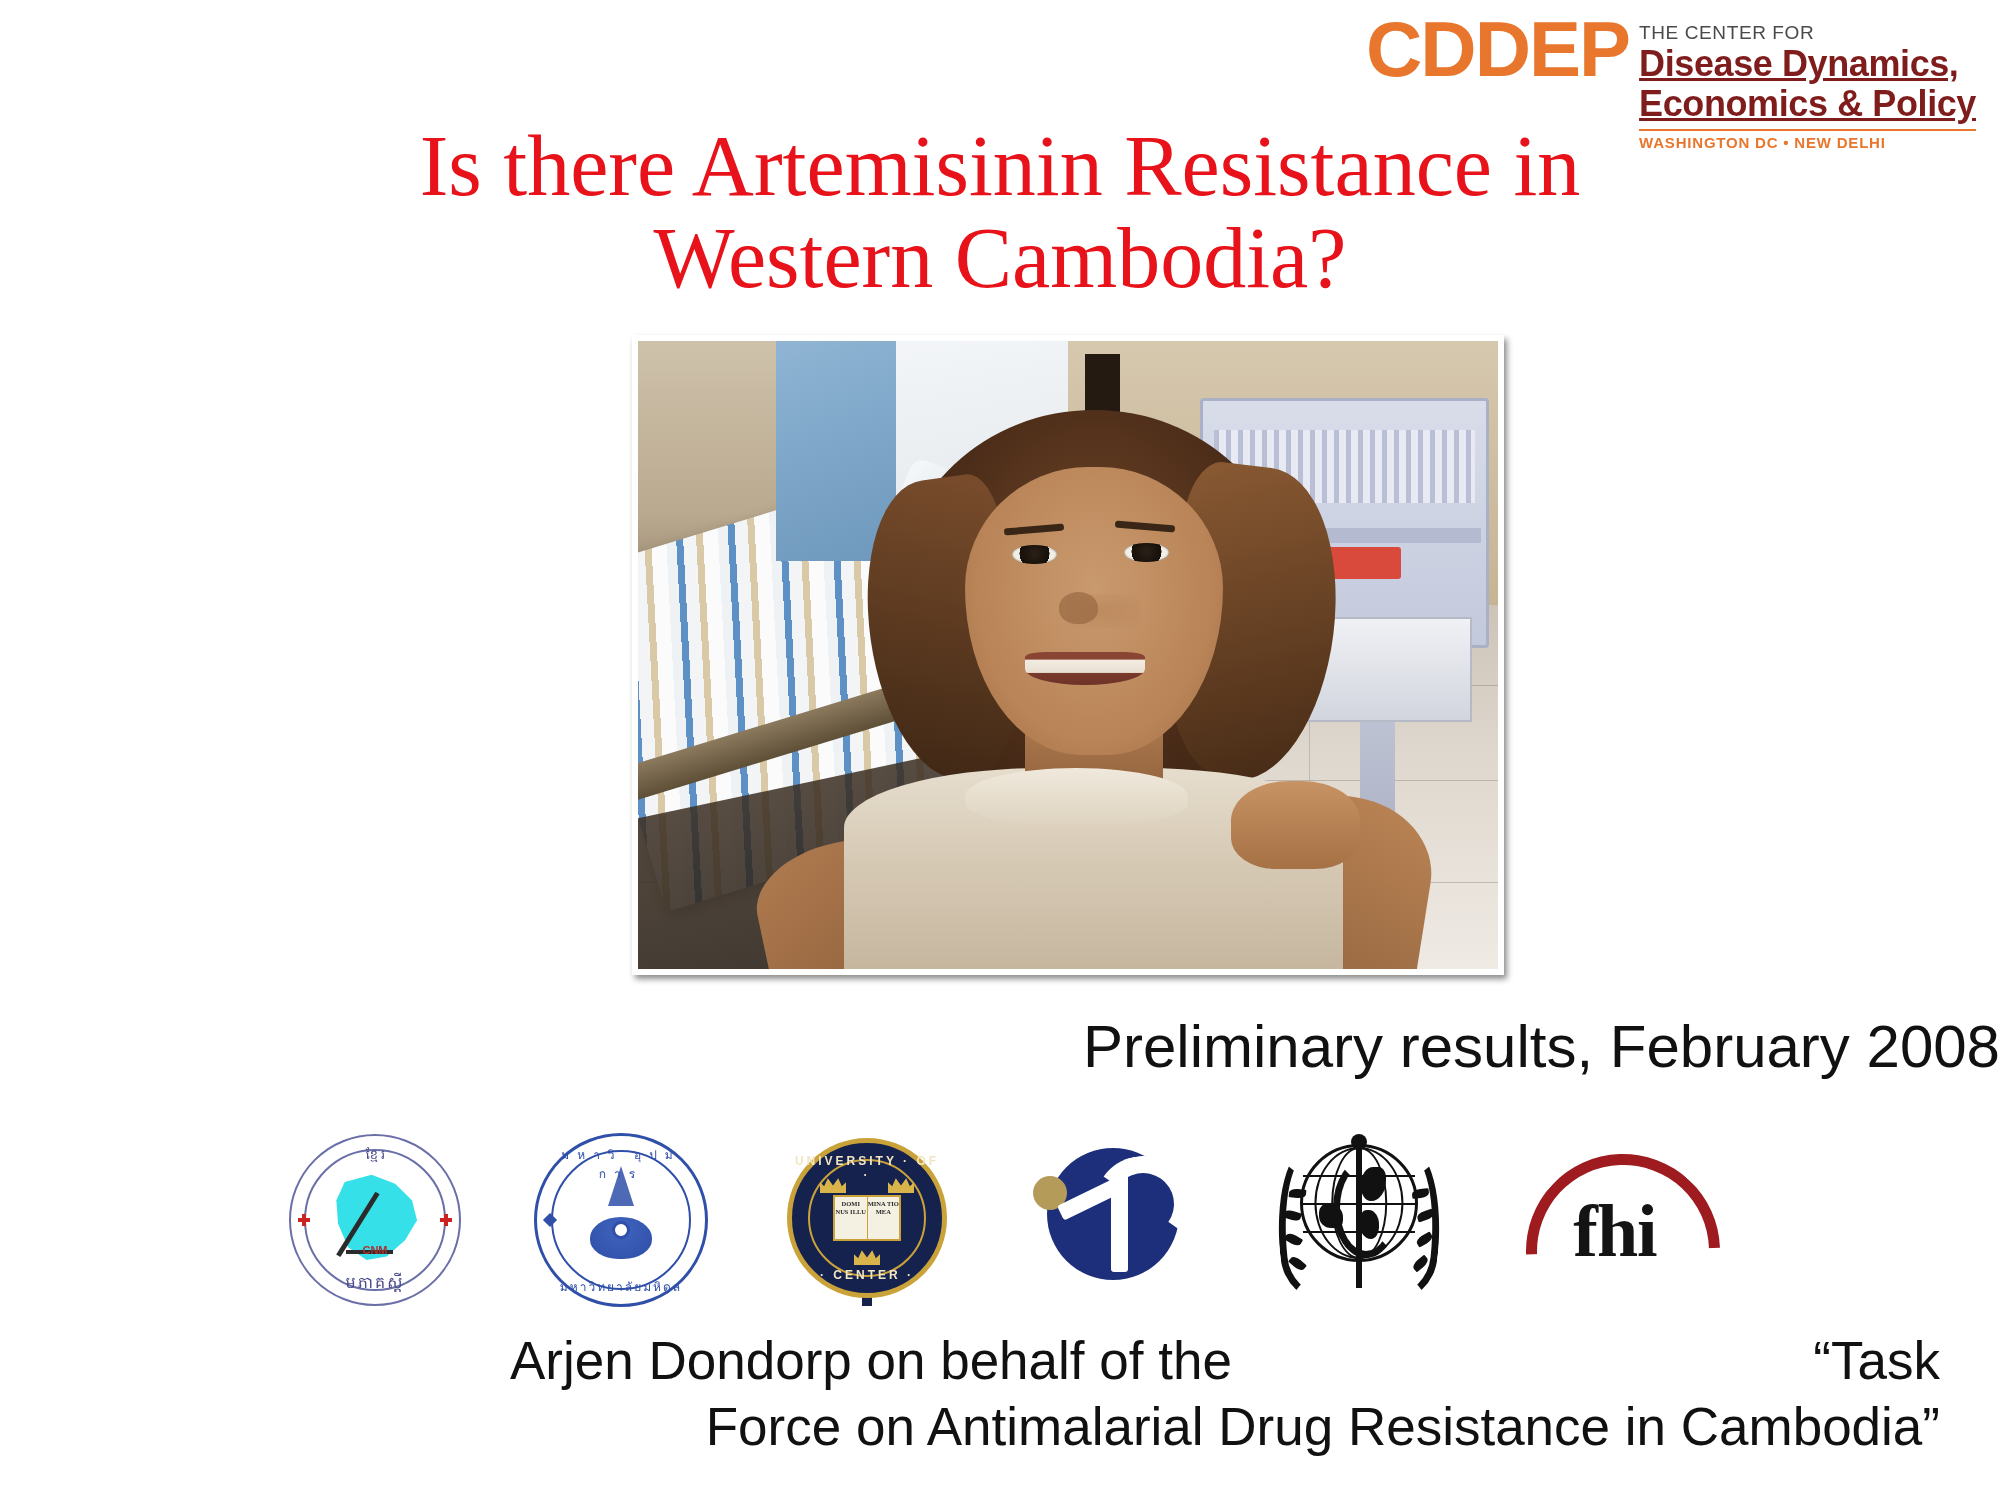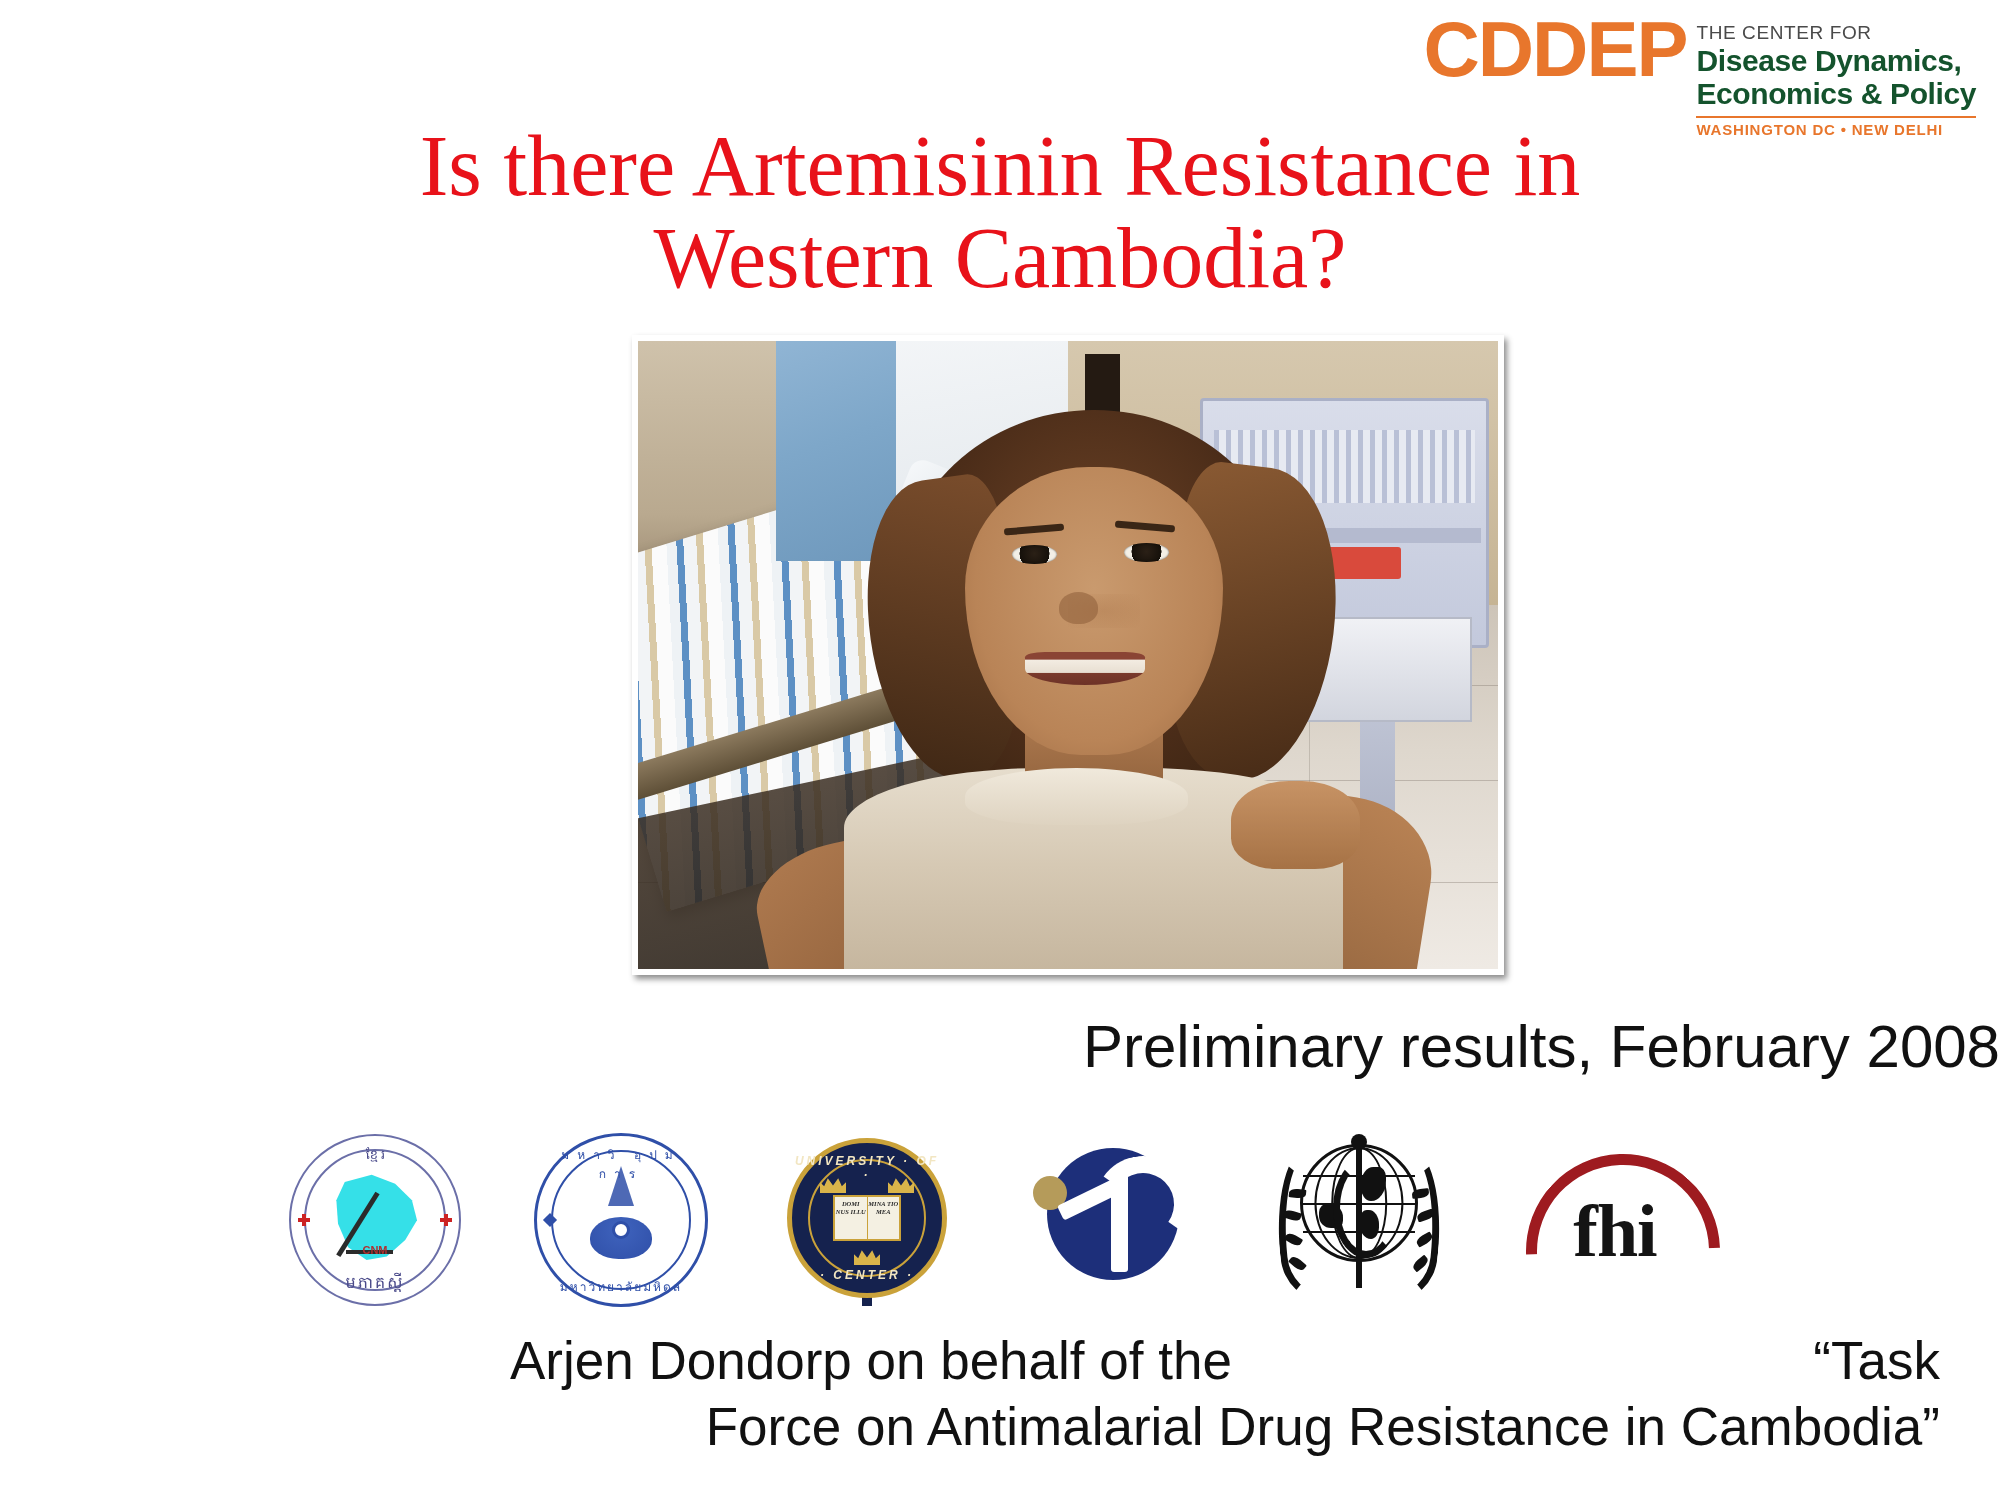--- a/index.html
+++ b/index.html
@@ -38,24 +38,25 @@
   .cddep-small {
     font-family: "Liberation Sans", sans-serif;
     font-size: 19px;
     letter-spacing: 0.6px;
     color: #4a4a4a;
     line-height: 1.15;
   }
   .cddep-main {
     font-family: "Liberation Sans", sans-serif;
     font-weight: bold;
-    font-size: 30px;
-    color: #14532d;
+    font-size: 36px;
+    color: #7f1d1d;
     line-height: 1.12;
     letter-spacing: -0.4px;
+    text-decoration: underline;
   }
   .cddep-rule {
     border-top: 2px solid #E8762C;
     margin: 5px 0 3px 0;
     width: 100%;
   }
   .cddep-cities {
     font-family: "Liberation Sans", sans-serif;
     font-weight: bold;
     font-size: 15px;
@@ -395,21 +396,21 @@
     position:absolute; left:0; right:0; bottom:8px; text-align:center;
     font-size:12px; color:#2f4fa8; letter-spacing:2px;
   }
   .mahidol-diamond {
     position:absolute; left:8px; top:50%; margin-top:-5px;
     width:10px; height:10px; background:#2f4fa8; transform:rotate(45deg);
   }
 
   
   .ox-outer {
-    width:158px; height:168px; position:relative;font-style:italic;
+    width:158px; height:168px; position:relative;
   }
   .ox-ring {
     position:absolute; left:50%; top:2px; transform:translateX(-50%);
     width:150px; height:150px; border-radius:50%;
     background:#15224e; border:5px solid #caa23a;
   }
   .ox-ring2 {
     position:absolute; inset:16px; border-radius:50%; border:2px solid #caa23a;
   }
   .ox-text-top, .ox-text-bot {

